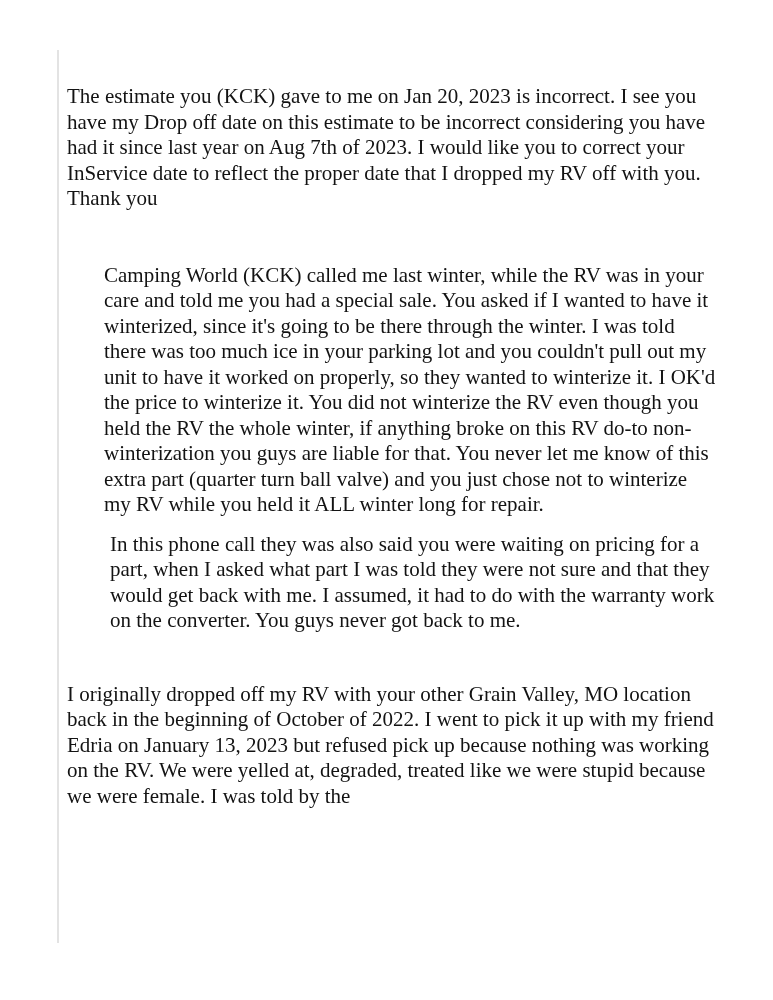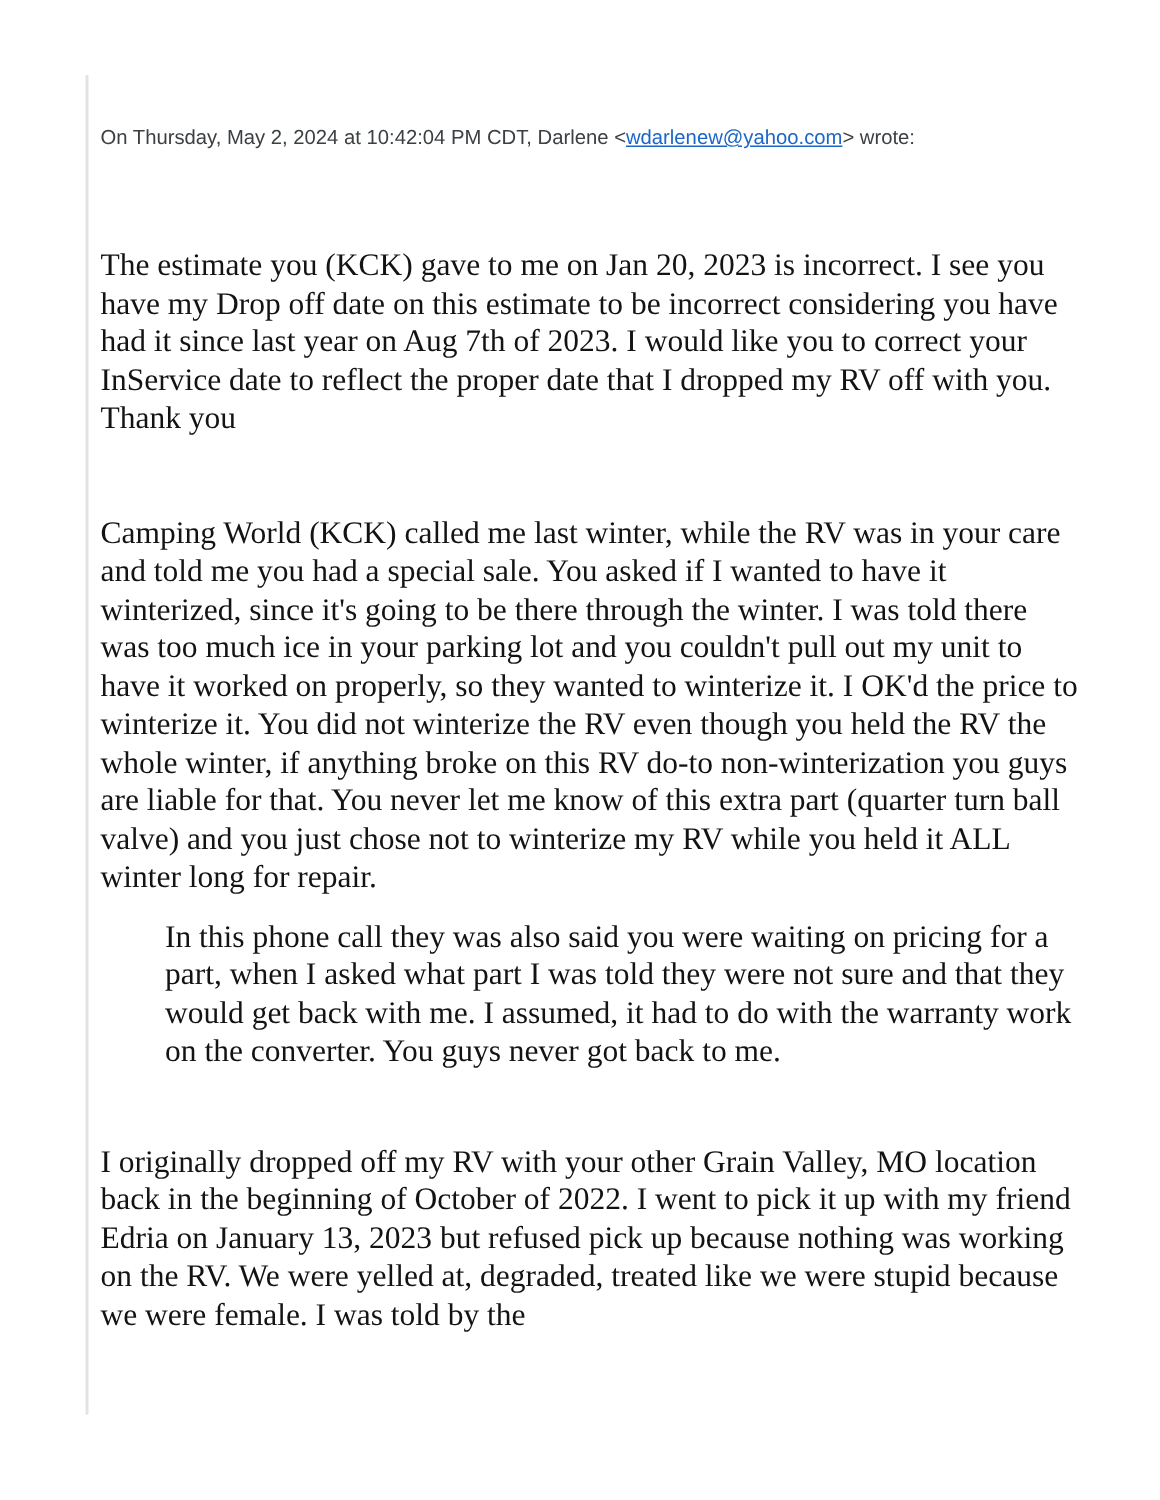--- a/index.html
+++ b/index.html
@@ -42,33 +42,30 @@
     cursor: pointer;
   }
   .body-para {
     font-family: Liberation Serif, serif;
     font-size: 21px;
     line-height: 25.5px;
     color: #131313;
     margin: 0;
   }
   .gap-after-p1 { margin-bottom: 51px; }
-  .gap-after-p2 { margin-bottom: 14px; }
+  .gap-after-p2 { margin-bottom: 14px; margin-left: 37px; }
   .gap-after-p3 { margin-bottom: 48px; margin-left: 43px; }
 </style>
 </head>
 <body>
 
 <div class="quote-bar"></div>
 
 <div class="content">
 
-  <div class="attribution">
-    <span>On Thursday, May 2, 2024 at 10:42:04 PM CDT, Darlene &lt;</span><a href="#">wdarlenew@yahoo.com</a><span>&gt; wrote:</span>
-  </div>
 
   <p class="body-para gap-after-p1">The estimate you (KCK) gave to me on Jan 20, 2023 is incorrect. I see you have my Drop off date on this estimate to be incorrect considering you have had it since last year on Aug 7th of 2023. I would like you to correct your InService date to reflect the proper date that I dropped my RV off with you. Thank you</p>
 
   <p class="body-para gap-after-p2">Camping World (KCK) called me last winter, while the RV was in your care and told me you had a special sale. You asked if I wanted to have it winterized, since it's going to be there through the winter. I was told there was too much ice in your parking lot and you couldn't pull out my unit to have it worked on properly, so they wanted to winterize it. I OK'd the price to winterize it. You did not winterize the RV even though you held the RV the whole winter, if anything broke on this RV do-to non-winterization you guys are liable for that. You never let me know of this extra part (quarter turn ball valve) and you just chose not to winterize my RV while you held it ALL winter long for repair.</p>
 
   <p class="body-para gap-after-p3">In this phone call they was also said you were waiting on pricing for a part, when I asked what part I was told they were not sure and that they would get back with me. I assumed, it had to do with the warranty work on the converter. You guys never got back to me.</p>
 
   <p class="body-para">I originally dropped off my RV with your other Grain Valley, MO location back in the beginning of October of 2022. I went to pick it up with my friend Edria on January 13, 2023 but refused pick up because nothing was working on the RV. We were yelled at, degraded, treated like we were stupid because we were female. I was told by the</p>
 
 </div>

